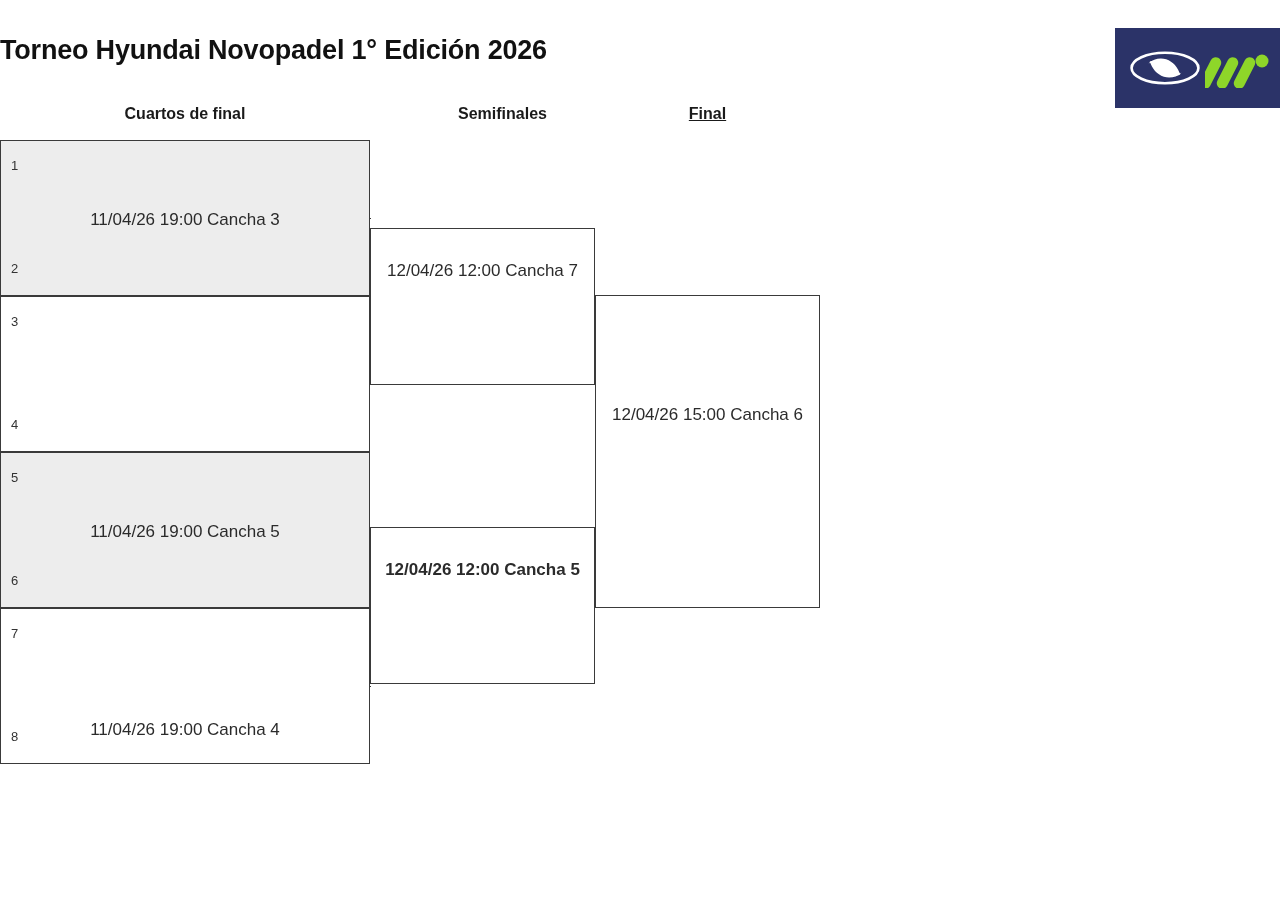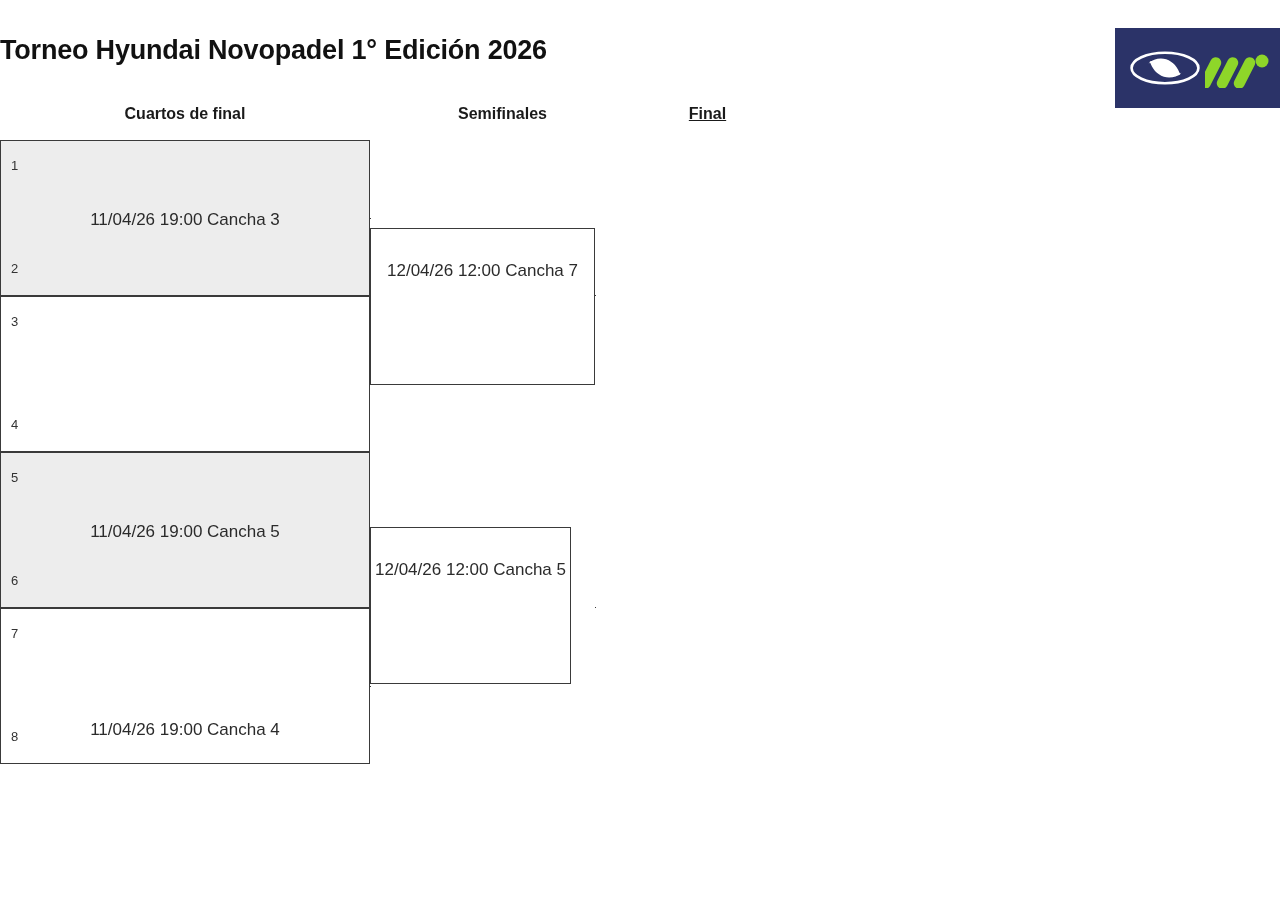--- a/index.html
+++ b/index.html
@@ -185,24 +185,27 @@
   <div class="match-box" style="left:0px; top:608px; width:370px; height:156px;">
     <span class="seed seed-top">7</span>
     <span class="match-label" style="top:70px;margin-top:42px;">11/04/26 19:00 Cancha 4</span>
     <span class="seed seed-bottom">8</span>
   </div>
 
   <div class="match-box" style="left:370px; top:215px; width:225px; height:157px;margin-top:13px;">
     <span class="match-label" style="top:33px;">12/04/26 12:00 Cancha 7</span>
   </div>
 
-  <div class="match-box" style="left:370px; top:527px; width:201px; height:157px;">
+  <div class="match-box" style="left:370px; top:527px; width:225px; height:157px;font-weight:bold;">
     <span class="match-label" style="top:33px;">12/04/26 12:00 Cancha 5</span>
   </div>
 
+  <div class="match-box" style="left:595px; top:295px; width:225px; height:313px;">
+    <span class="match-label" style="top:110px;">12/04/26 15:00 Cancha 6</span>
+  </div>
 
   <div class="connector" style="left:370px; top:218px; width:1px;"></div>
   <div class="connector" style="left:370px; top:373px; width:1px;"></div>
   <div class="connector" style="left:370px; top:530px; width:1px;"></div>
   <div class="connector" style="left:370px; top:686px; width:1px;"></div>
 
   <div class="connector" style="left:595px; top:295px; width:1px;"></div>
   <div class="connector" style="left:595px; top:607px; width:1px;"></div>
 
 </div>

